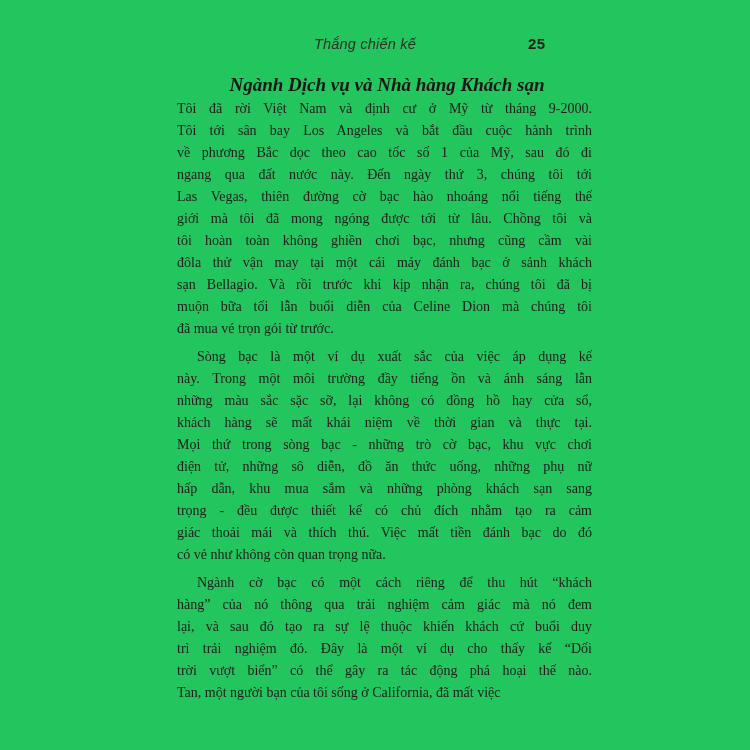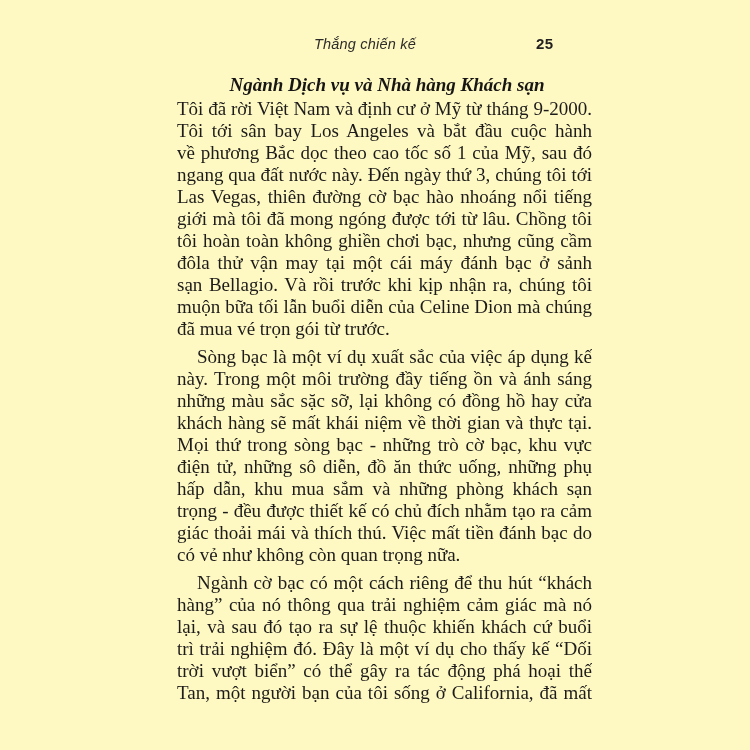--- a/index.html
+++ b/index.html
@@ -4,21 +4,21 @@
 <style>
   html, body {
     margin: 0;
     padding: 0;
     background: #ffffff;
   }
   .page {
     position: relative;
     width: 750px;
     height: 750px;
-    background: #fef9c3;
+    background: #22c55e;
     font-family: "Liberation Serif", serif;
     color: #1e1c1a;
     overflow: hidden;
   }
   .running-title {
     position: absolute;
     top: 36px;
     left: 150px;
     width: 430px;
     text-align: center;
@@ -30,21 +30,20 @@
   }
   .page-number {
     position: absolute;
     top: 35px;
     left: 528px;
     font-family: "Liberation Sans", sans-serif;
     font-weight: 700;
     font-size: 15px;
     color: #232120;
     letter-spacing: 0.5px;
-    margin-left: 8px;
   }
   .section-title {
     position: absolute;
     top: 74px;
     left: 177px;
     width: 420px;
     font-weight: 700;
     font-style: italic;
     font-size: 19px;
     color: #181614;
@@ -56,21 +55,21 @@
     left: 177px;
     width: 415px;
   }
   .paragraph {
     margin: 0;
   }
   .paragraph + .paragraph {
     margin-top: 6px;
   }
   .text-line {
-    font-size: 19px;
+    font-size: 14px;
     line-height: 22px;
     height: 22px;
     text-align: justify;
     text-align-last: justify;
     color: #1e1c1a;
     overflow: hidden;
   }
   .text-line.last-line {
     text-align-last: left;
   }
@@ -99,21 +98,21 @@
         <div class="text-line">muộn bữa tối lẫn buổi diễn của Celine Dion mà chúng tôi</div>
         <div class="text-line last-line">đã mua vé trọn gói từ trước.</div>
       </div>
       <div class="paragraph">
         <div class="text-line indent-line">Sòng bạc là một ví dụ xuất sắc của việc áp dụng kế</div>
         <div class="text-line">này. Trong một môi trường đầy tiếng ồn và ánh sáng lẫn</div>
         <div class="text-line">những màu sắc sặc sỡ, lại không có đồng hồ hay cửa sổ,</div>
         <div class="text-line">khách hàng sẽ mất khái niệm về thời gian và thực tại.</div>
         <div class="text-line">Mọi thứ trong sòng bạc - những trò cờ bạc, khu vực chơi</div>
         <div class="text-line">điện tử, những sô diễn, đồ ăn thức uống, những phụ nữ</div>
-        <div class="text-line">hấp dẫn, khu mua sắm và những phòng khách sạn mong</div>
+        <div class="text-line">hấp dẫn, khu mua sắm và những phòng khách sạn sang</div>
         <div class="text-line">trọng - đều được thiết kế có chủ đích nhằm tạo ra cảm</div>
         <div class="text-line">giác thoải mái và thích thú. Việc mất tiền đánh bạc do đó</div>
         <div class="text-line last-line">có vẻ như không còn quan trọng nữa.</div>
       </div>
       <div class="paragraph">
         <div class="text-line indent-line">Ngành cờ bạc có một cách riêng để thu hút “khách</div>
         <div class="text-line">hàng” của nó thông qua trải nghiệm cảm giác mà nó đem</div>
         <div class="text-line">lại, và sau đó tạo ra sự lệ thuộc khiến khách cứ buổi duy</div>
         <div class="text-line">trì trải nghiệm đó. Đây là một ví dụ cho thấy kế “Dối</div>
         <div class="text-line">trời vượt biển” có thể gây ra tác động phá hoại thế nào.</div>

